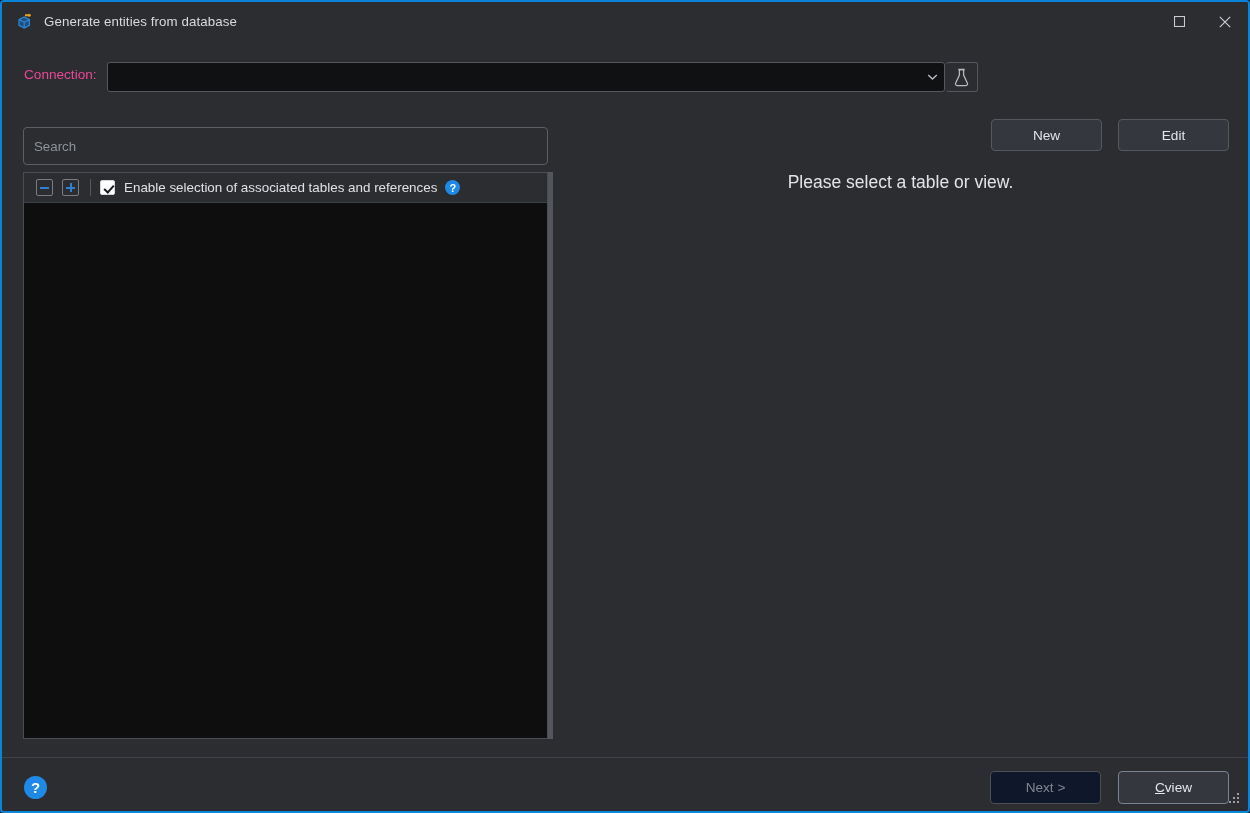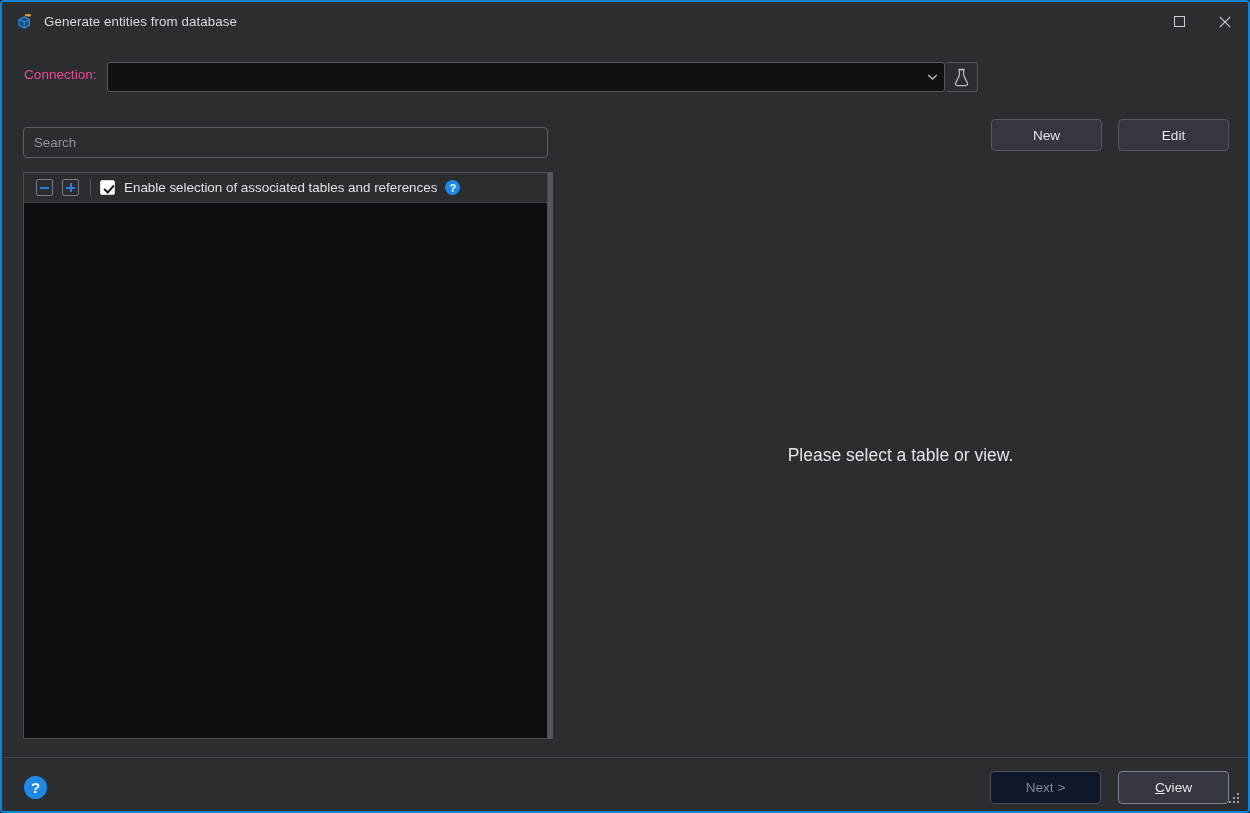--- a/index.html
+++ b/index.html
@@ -121,21 +121,21 @@
     justify-content: center;
     cursor: default;
   }
   #btn-new  { left: 989px;  top: 62px; width: 111px; }
   #btn-edit { left: 1116px; top: 62px; width: 111px; }
 
   
   #search-input {
     position: absolute;
     left: 21px; top: 125px;
-    width: 525px; height: 31px;
+    width: 525px; height: 38px;
     background: #2b2d31;
     border: 1px solid #5b5e64;
     border-radius: 4px;
     color: #dfe1e5;
     font-size: 13.3px;
     font-family: "Liberation Sans", sans-serif;
     padding: 0 10px;
     outline: none;
   }
   #search-input::placeholder { color: #8f949b; }
@@ -230,21 +230,21 @@
     width: 5px; height: 567px;
     background: #53565c;
   }
 
   
   #detail-pane {
     position: absolute;
     left: 551px; top: 170px;
     right: 0; height: 567px;
     display: flex;
-    align-items: center;
+    align-items: flex-start;
     justify-content: center;
   }
   #detail-msg {
     font-size: 17.5px;
     color: #e2e4e8;
   }
 
   
   #bottom-sep {
     position: absolute;

